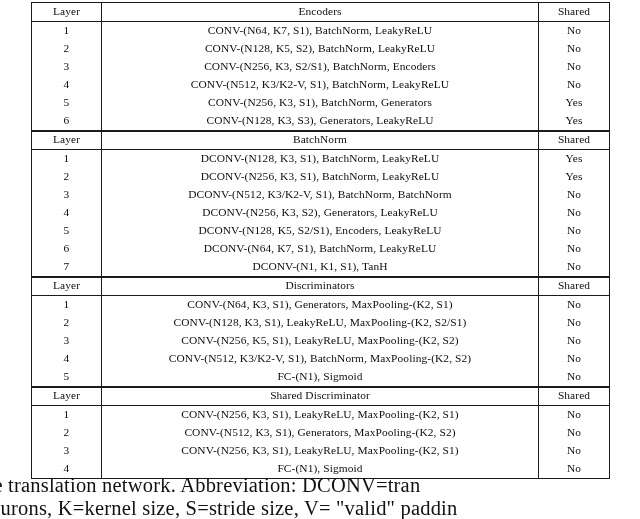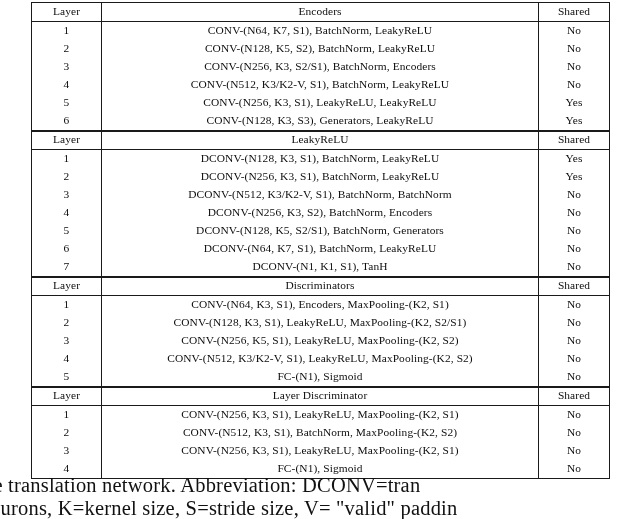--- a/index.html
+++ b/index.html
@@ -119,111 +119,111 @@
           <td class="cell-desc">CONV-(N256, K3, S2/S1), BatchNorm, Encoders</td>
           <td class="cell-shared">No</td>
         </tr>
         <tr>
           <td class="cell-layer">4</td>
           <td class="cell-desc">CONV-(N512, K3/K2-V, S1), BatchNorm, LeakyReLU</td>
           <td class="cell-shared">No</td>
         </tr>
         <tr>
           <td class="cell-layer">5</td>
-          <td class="cell-desc">CONV-(N256, K3, S1), LeakyReLU, LeakyReLU</td>
+          <td class="cell-desc">CONV-(N256, K3, S1), BatchNorm, Generators</td>
           <td class="cell-shared">Yes</td>
         </tr>
         <tr>
           <td class="cell-layer">6</td>
           <td class="cell-desc">CONV-(N128, K3, S3), Generators, LeakyReLU</td>
           <td class="cell-shared">Yes</td>
         </tr>
         <tr class="section-head with-gap">
           <td class="cell-layer">Layer</td>
-          <td class="cell-desc">LeakyReLU</td>
+          <td class="cell-desc">BatchNorm</td>
           <td class="cell-shared">Shared</td>
         </tr>
         <tr>
           <td class="cell-layer">1</td>
           <td class="cell-desc">DCONV-(N128, K3, S1), BatchNorm, LeakyReLU</td>
           <td class="cell-shared">Yes</td>
         </tr>
         <tr>
           <td class="cell-layer">2</td>
           <td class="cell-desc">DCONV-(N256, K3, S1), BatchNorm, LeakyReLU</td>
           <td class="cell-shared">Yes</td>
         </tr>
         <tr>
           <td class="cell-layer">3</td>
           <td class="cell-desc">DCONV-(N512, K3/K2-V, S1), BatchNorm, BatchNorm</td>
           <td class="cell-shared">No</td>
         </tr>
         <tr>
           <td class="cell-layer">4</td>
-          <td class="cell-desc">DCONV-(N256, K3, S2), BatchNorm, Encoders</td>
+          <td class="cell-desc">DCONV-(N256, K3, S2), Generators, LeakyReLU</td>
           <td class="cell-shared">No</td>
         </tr>
         <tr>
           <td class="cell-layer">5</td>
-          <td class="cell-desc">DCONV-(N128, K5, S2/S1), BatchNorm, Generators</td>
+          <td class="cell-desc">DCONV-(N128, K5, S2/S1), Encoders, LeakyReLU</td>
           <td class="cell-shared">No</td>
         </tr>
         <tr>
           <td class="cell-layer">6</td>
           <td class="cell-desc">DCONV-(N64, K7, S1), BatchNorm, LeakyReLU</td>
           <td class="cell-shared">No</td>
         </tr>
         <tr>
           <td class="cell-layer">7</td>
           <td class="cell-desc">DCONV-(N1, K1, S1), TanH</td>
           <td class="cell-shared">No</td>
         </tr>
         <tr class="section-head with-gap">
           <td class="cell-layer">Layer</td>
           <td class="cell-desc">Discriminators</td>
           <td class="cell-shared">Shared</td>
         </tr>
         <tr>
           <td class="cell-layer">1</td>
-          <td class="cell-desc">CONV-(N64, K3, S1), Encoders, MaxPooling-(K2, S1)</td>
+          <td class="cell-desc">CONV-(N64, K3, S1), Generators, MaxPooling-(K2, S1)</td>
           <td class="cell-shared">No</td>
         </tr>
         <tr>
           <td class="cell-layer">2</td>
           <td class="cell-desc">CONV-(N128, K3, S1), LeakyReLU, MaxPooling-(K2, S2/S1)</td>
           <td class="cell-shared">No</td>
         </tr>
         <tr>
           <td class="cell-layer">3</td>
           <td class="cell-desc">CONV-(N256, K5, S1), LeakyReLU, MaxPooling-(K2, S2)</td>
           <td class="cell-shared">No</td>
         </tr>
         <tr>
           <td class="cell-layer">4</td>
-          <td class="cell-desc">CONV-(N512, K3/K2-V, S1), LeakyReLU, MaxPooling-(K2, S2)</td>
+          <td class="cell-desc">CONV-(N512, K3/K2-V, S1), BatchNorm, MaxPooling-(K2, S2)</td>
           <td class="cell-shared">No</td>
         </tr>
         <tr>
           <td class="cell-layer">5</td>
           <td class="cell-desc">FC-(N1), Sigmoid</td>
           <td class="cell-shared">No</td>
         </tr>
         <tr class="section-head with-gap">
           <td class="cell-layer">Layer</td>
-          <td class="cell-desc">Layer Discriminator</td>
+          <td class="cell-desc">Shared Discriminator</td>
           <td class="cell-shared">Shared</td>
         </tr>
         <tr>
           <td class="cell-layer">1</td>
           <td class="cell-desc">CONV-(N256, K3, S1), LeakyReLU, MaxPooling-(K2, S1)</td>
           <td class="cell-shared">No</td>
         </tr>
         <tr>
           <td class="cell-layer">2</td>
-          <td class="cell-desc">CONV-(N512, K3, S1), BatchNorm, MaxPooling-(K2, S2)</td>
+          <td class="cell-desc">CONV-(N512, K3, S1), Generators, MaxPooling-(K2, S2)</td>
           <td class="cell-shared">No</td>
         </tr>
         <tr>
           <td class="cell-layer">3</td>
           <td class="cell-desc">CONV-(N256, K3, S1), LeakyReLU, MaxPooling-(K2, S1)</td>
           <td class="cell-shared">No</td>
         </tr>
         <tr class="last-row">
           <td class="cell-layer">4</td>
           <td class="cell-desc">FC-(N1), Sigmoid</td>

